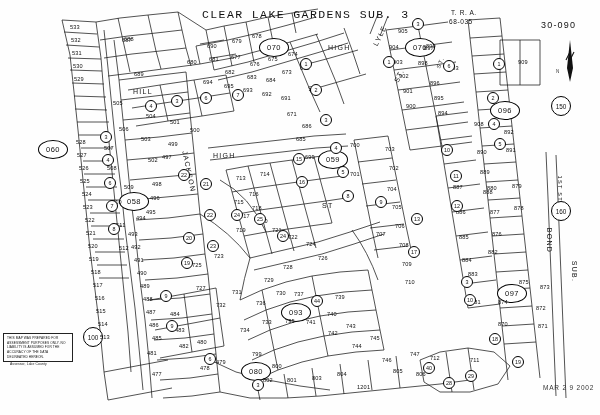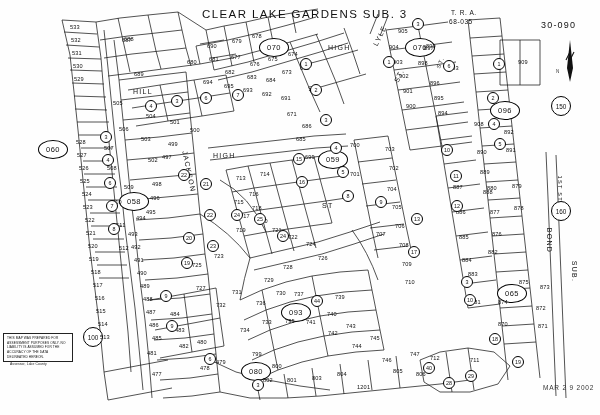--- a/index.html
+++ b/index.html
@@ -2,21 +2,21 @@
 <html><head>
 <meta charset="utf-8">
 <style>
   html,body{margin:0;padding:0;background:#fff;}
   body{width:600px;height:415px;overflow:hidden;
        font-family:"Liberation Sans",sans-serif;color:#111;}
   #map{position:relative;width:600px;height:415px;background:#fefefe;}
   #map svg{position:absolute;left:0;top:0;}
   .lbl{position:absolute;white-space:nowrap;line-height:1;
        font-family:"Liberation Sans",sans-serif;color:#111;}
-  .title{font-size:11.5px;letter-spacing:1.4px;font-weight:400;}
+  .title{font-size:11.5px;letter-spacing:1.4px;font-weight:400;font-family:Liberation Mono, monospace;}
   .tra{font-size:6.5px;letter-spacing:.6px;}
   .code{font-size:9px;letter-spacing:1.2px;}
   .street{font-size:7px;letter-spacing:1.3px;}
   .pnum{font-size:5.6px;letter-spacing:.2px;}
   .datestamp{font-size:6.5px;letter-spacing:.8px;color:#333;}
   .disc{position:absolute;font-size:3.2px;line-height:1.45;
         border:1px solid #222;padding:2px 3px;color:#111;letter-spacing:.1px;}
   .disc2{position:absolute;font-size:3.4px;color:#222;letter-spacing:.1px;}
   .oval{position:absolute;border:1.4px solid #000;border-radius:50%;
         background:#fff;display:flex;align-items:center;justify-content:center;
@@ -259,21 +259,21 @@
 <div class="disc" style="left:3px;top:333px;width:62px;">THIS MAP WAS PREPARED FOR ASSESSMENT PURPOSES ONLY. NO LIABILITY IS ASSUMED FOR THE ACCURACY OF THE DATA DELINEATED HEREON.</div>
 <div class="disc2" style="left:10px;top:362px;">Assessor, Lake County</div>
 
 <div class="oval" style="left:38px;top:140px;width:28px;height:17px;">060</div>
 <div class="oval" style="left:259px;top:38px;width:28px;height:17px;">070</div>
 <div class="oval" style="left:318px;top:150px;width:28px;height:17px;">059</div>
 <div class="oval" style="left:281px;top:303px;width:28px;height:17px;">093</div>
 <div class="oval" style="left:241px;top:362px;width:28px;height:17px;">080</div>
 <div class="oval" style="left:405px;top:38px;width:28px;height:17px;">076</div>
 <div class="oval" style="left:490px;top:101px;width:28px;height:17px;">096</div>
-<div class="oval" style="left:497px;top:284px;width:28px;height:17px;">065</div>
+<div class="oval" style="left:497px;top:284px;width:28px;height:17px;">097</div>
 <div class="oval" style="left:119px;top:192px;width:28px;height:17px;">058</div>
 
 <div class="circ big" style="left:83px;top:327px;width:18px;height:18px;">100</div>
 <div class="circ big" style="left:551px;top:96px;width:18px;height:18px;">150</div>
 <div class="circ big" style="left:551px;top:201px;width:18px;height:18px;">160</div>
 
 <div class="lbl street" style="left:133px;top:88px;">HILL</div>
 <div class="lbl street" style="left:308px;top:84px;transform:rotate(-12deg);">ST.</div>
 <div class="lbl street" style="left:328px;top:44px;">HIGH</div>
 <div class="lbl street" style="left:213px;top:152px;">HIGH</div>

